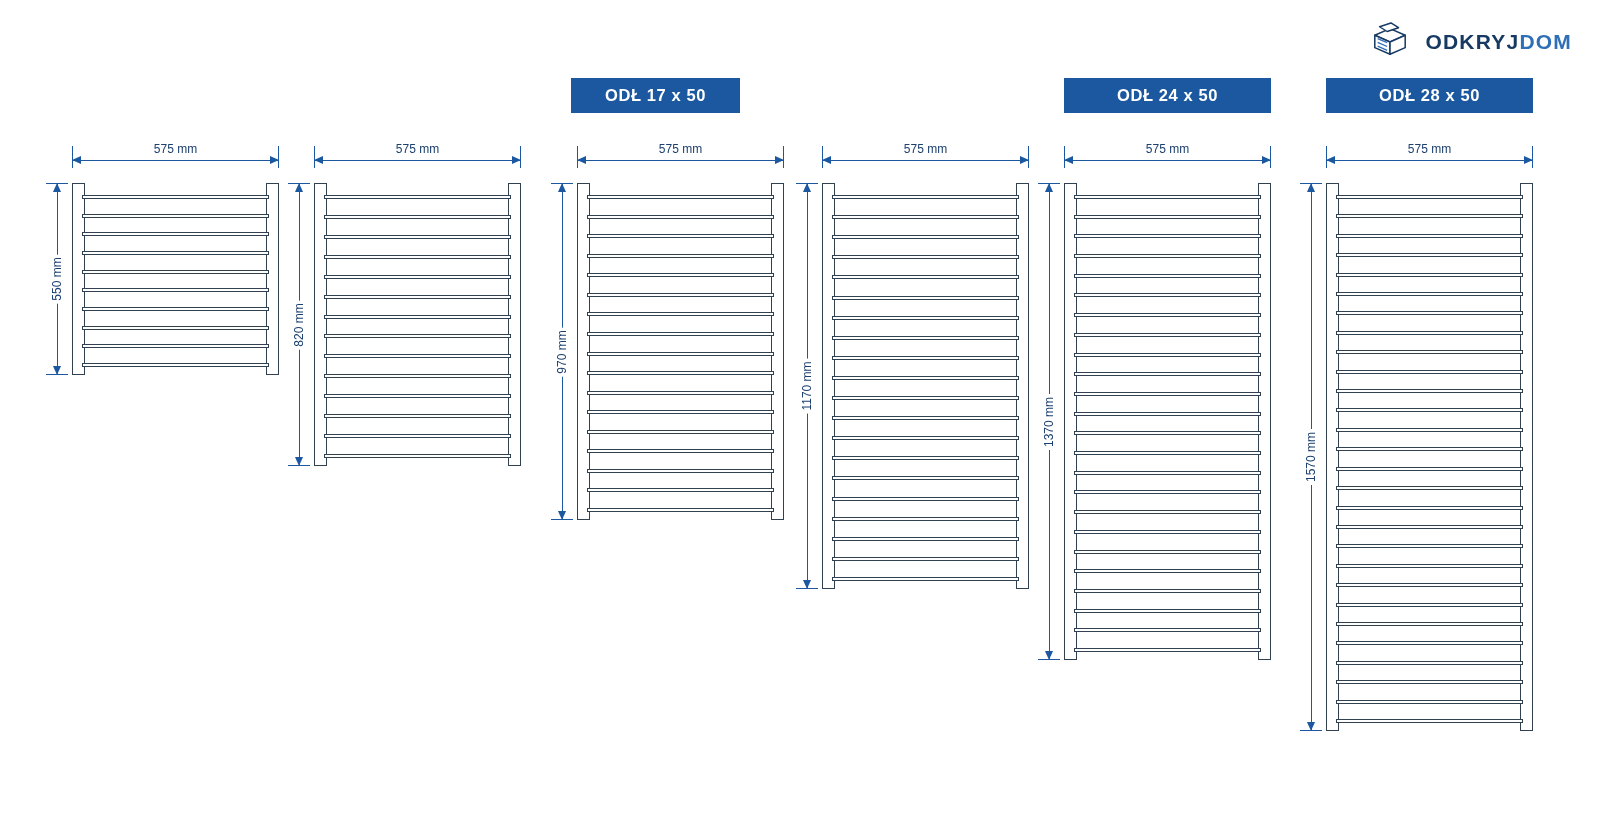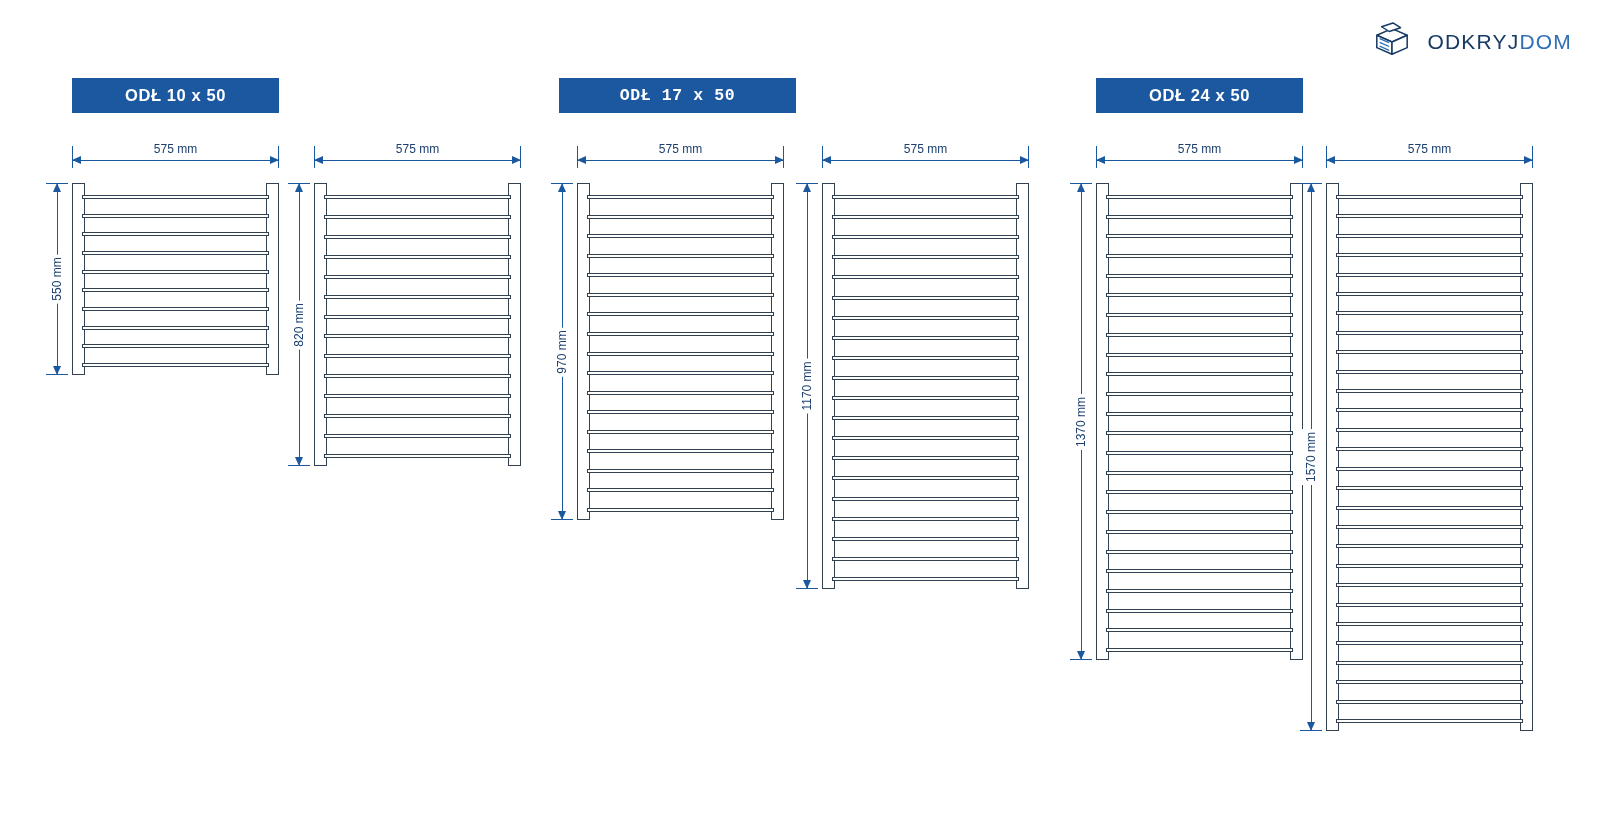--- a/index.html
+++ b/index.html
@@ -27,21 +27,21 @@
     position: absolute;
     right: 28px;
     top: 22px;
     display: flex;
     align-items: center;
     gap: 8px;
   }
   .logo-mark { width: 38px; height: 38px; display: block; }
   .logo-text {
     font-size: 21px;
-    font-weight: 400;
+    font-weight: 700;
     letter-spacing: 1.2px;
     line-height: 1;
     white-space: nowrap;
     margin-left: 8px;
   }
   .logo-text .odkryj { color: #173a63; }
   .logo-text .dom { color: #2f6fb5; }
 
   
   .col {
@@ -198,21 +198,20 @@
         <line x1="7" y1="21.5" x2="17" y2="25.8" stroke="#2f6fb5" stroke-width="1.4"></line>
         <line x1="7" y1="25.5" x2="17" y2="29.8" stroke="#2f6fb5" stroke-width="1.4"></line>
       </svg>
     </span>
     <span class="logo-text">
       <span class="odkryj">ODKRYJ</span><span class="dom">DOM</span>
     </span>
   </div>
 
   <div class="col" style="left:46px;">
-    <div class="title-bar" style="left:26px;width:207px;">ODŁ 10 x 50</div>
 
     <div class="dim-h" style="left:26px;top:145px;width:207px;">
       <div class="line"></div>
       <div class="tick l"></div>
       <div class="tick r"></div>
       <div class="arrow l"></div>
       <div class="arrow r"></div>
       <div class="label">575 mm</div>
     </div>
 
@@ -279,21 +278,21 @@
           <div class="rung" style="top: 191.308px;"></div>
           <div class="rung" style="top: 211.231px;"></div>
           <div class="rung" style="top: 231.154px;"></div>
           <div class="rung" style="top: 251.077px;"></div>
           <div class="rung" style="top: 271px;"></div>
         </div>
     </div>
   </div>
 
   <div class="col" style="left:551px;">
-    <div class="title-bar" style="left:8px;width:237px;font-family:Liberation Mono, monospace;">ODŁ 17 x 50</div>
+    <div class="title-bar" style="left:20px;width:169px;">ODŁ 17 x 50</div>
 
     <div class="dim-h" style="left:26px;top:145px;width:207px;">
       <div class="line"></div>
       <div class="tick l"></div>
       <div class="tick r"></div>
       <div class="arrow l"></div>
       <div class="arrow r"></div>
       <div class="label">575 mm</div>
     </div>
 
@@ -372,21 +371,21 @@
           <div class="rung" style="top: 293.474px;"></div>
           <div class="rung" style="top: 313.579px;"></div>
           <div class="rung" style="top: 333.684px;"></div>
           <div class="rung" style="top: 353.789px;"></div>
           <div class="rung" style="top: 373.895px;"></div>
           <div class="rung" style="top: 394px;"></div>
         </div>
     </div>
   </div>
 
-  <div class="col" style="left:1070px;">
+  <div class="col" style="left:1038px;">
     <div class="title-bar" style="left:26px;width:207px;">ODŁ  24 x 50</div>
 
     <div class="dim-h" style="left:26px;top:145px;width:207px;">
       <div class="line"></div>
       <div class="tick l"></div>
       <div class="tick r"></div>
       <div class="arrow l"></div>
       <div class="arrow r"></div>
       <div class="label">575 mm</div>
     </div>
@@ -426,20 +425,21 @@
           <div class="rung" style="top: 386.217px;"></div>
           <div class="rung" style="top: 405.913px;"></div>
           <div class="rung" style="top: 425.609px;"></div>
           <div class="rung" style="top: 445.304px;"></div>
           <div class="rung" style="top: 465px;"></div>
         </div>
     </div>
   </div>
 
   <div class="col" style="left:1300px;">
+    <div class="title-bar" style="left:26px;width:207px;">ODŁ 28 x 50</div>
 
     <div class="dim-h" style="left:26px;top:145px;width:207px;">
       <div class="line"></div>
       <div class="tick l"></div>
       <div class="tick r"></div>
       <div class="arrow l"></div>
       <div class="arrow r"></div>
       <div class="label">575 mm</div>
     </div>
 

